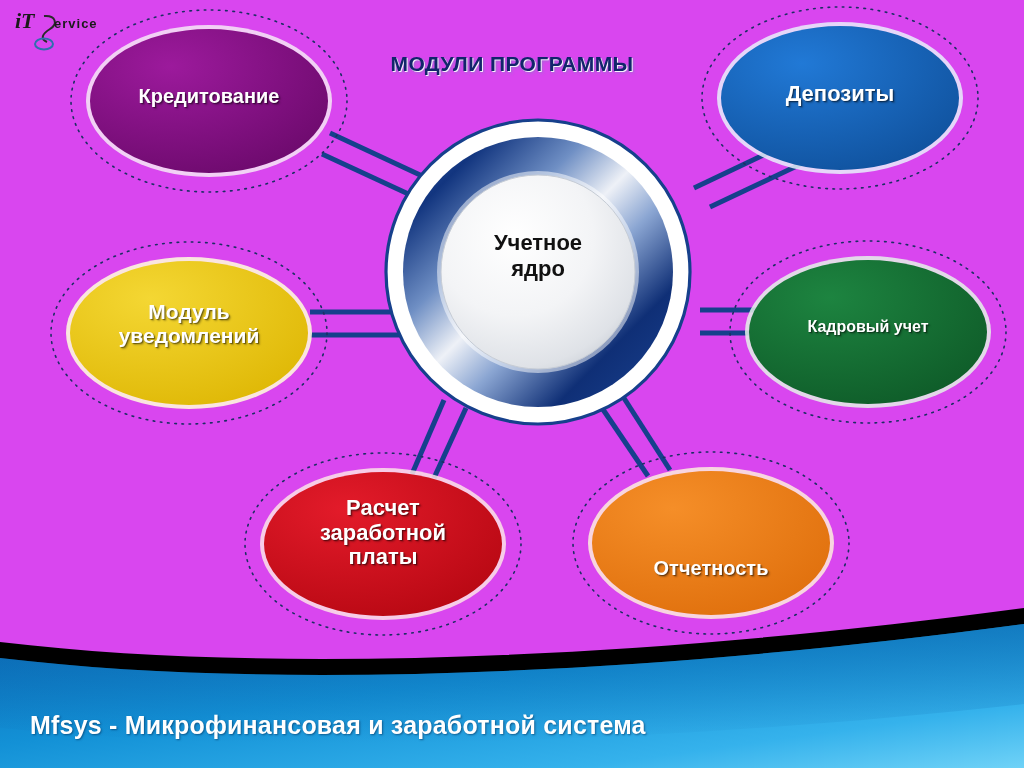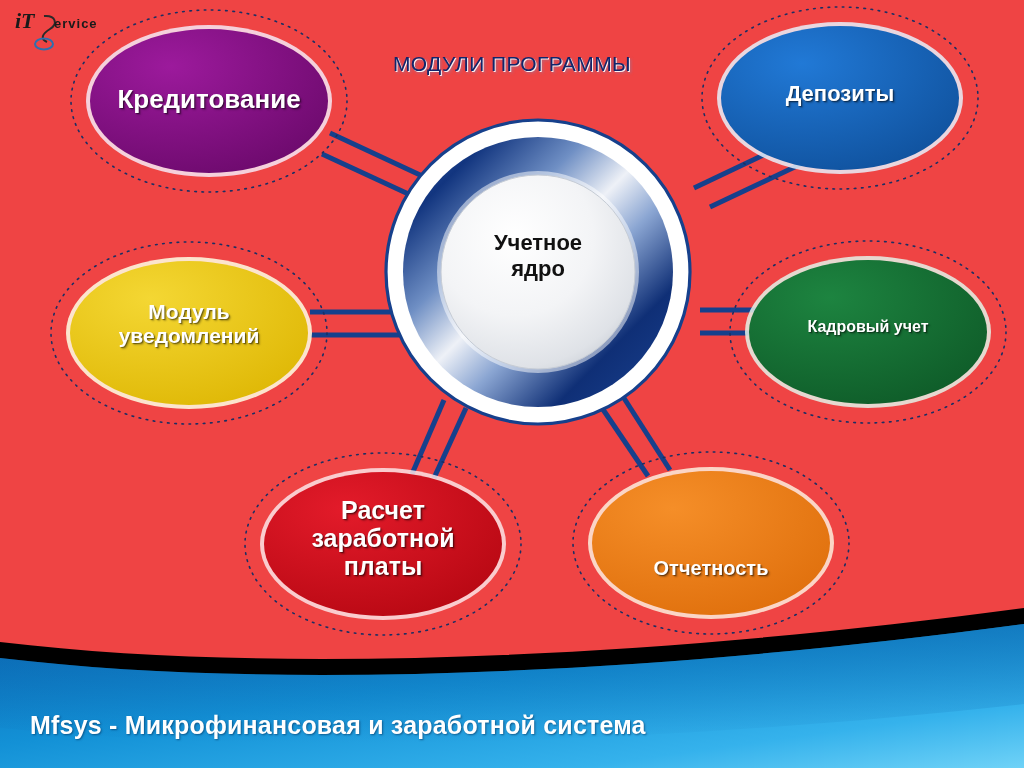--- a/index.html
+++ b/index.html
@@ -4,31 +4,31 @@
 <title>Модули программы</title>
 <style>
   html,body{margin:0;padding:0;}
   body{
     width:1024px;height:768px;
     background:#ffffff;
     font-family:"Liberation Sans","DejaVu Sans",sans-serif;
     overflow:hidden;
     position:relative;
   }
-  .slide{position:absolute;inset:0;background:#ef4444;}
+  .slide{position:absolute;inset:0;background:#d946ef;}
 
   
   .logo{position:absolute;left:14px;top:6px;width:86px;height:48px;}
   .logo svg{display:block;}
 
   
   .title{
     position:absolute;left:0;top:52px;width:1024px;
     text-align:center;
-    font-size:21px;font-weight:normal;
+    font-size:21px;font-weight:bold;
     letter-spacing:.4px;
     color:#12256b;
     text-shadow:1px 1px 0 rgba(255,255,255,.9), 2px 2px 3px rgba(120,140,190,.55);
     z-index:40;
   }
 
   
   .diagram{position:absolute;left:0;top:0;width:1024px;height:660px;z-index:10;}
 
   
@@ -202,30 +202,30 @@
       <circle cx="538" cy="272" r="152" fill="#ffffff" stroke="#16408c" stroke-width="3.2"></circle>
       <circle cx="538" cy="272" r="135" fill="url(#coreRing)"></circle>
       <circle cx="538" cy="272" r="101" fill="#ffffff" opacity=".5"></circle>
       <circle cx="538" cy="272" r="97" fill="url(#coreInner)" stroke="#c6ccd5" stroke-width="1"></circle>
     </g>
   </svg>
 
   <div class="core-label" style="left:418px;top:230px;width:240px;">Учетное
 ядро</div>
 
-  <div class="node-label" style="left:79px;top:85px;width:260px;font-size:26px;">Кредитование</div>
+  <div class="node-label" style="left:79px;top:85px;width:260px;font-size:20px;">Кредитование</div>
 
   <div class="node-label" style="left:710px;top:82px;width:260px;font-size:22px;">Депозиты</div>
 
   <div class="node-label" style="left:59px;top:300px;width:260px;font-size:21px;">Модуль
 уведомлений</div>
 
   <div class="node-label" style="left:738px;top:318px;width:260px;font-size:16px;">Кадровый учет</div>
 
-  <div class="node-label" style="left:253px;top:496px;width:260px;font-size:25px;">Расчет
+  <div class="node-label" style="left:253px;top:496px;width:260px;font-size:22px;">Расчет
 заработной
 платы</div>
 
   <div class="node-label" style="left:581px;top:528px;width:260px;font-size:20px;margin-top:29px;">Отчетность</div>
 
   <svg class="footer" viewBox="0 0 1024 160" preserveAspectRatio="none">
     <defs>
       <linearGradient id="bandGrad" x1="0%" y1="0%" x2="100%" y2="100%">
         <stop offset="0%" stop-color="#0a6cb8"></stop>
         <stop offset="42%" stop-color="#1391d6"></stop>

